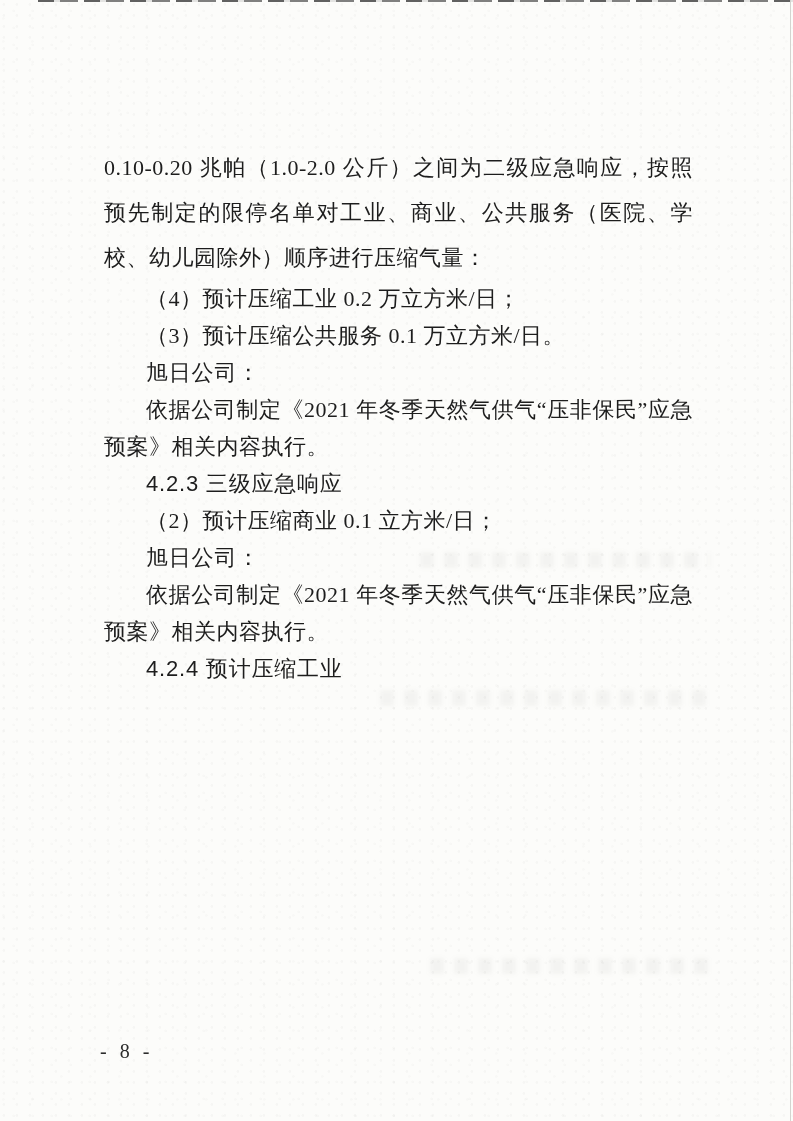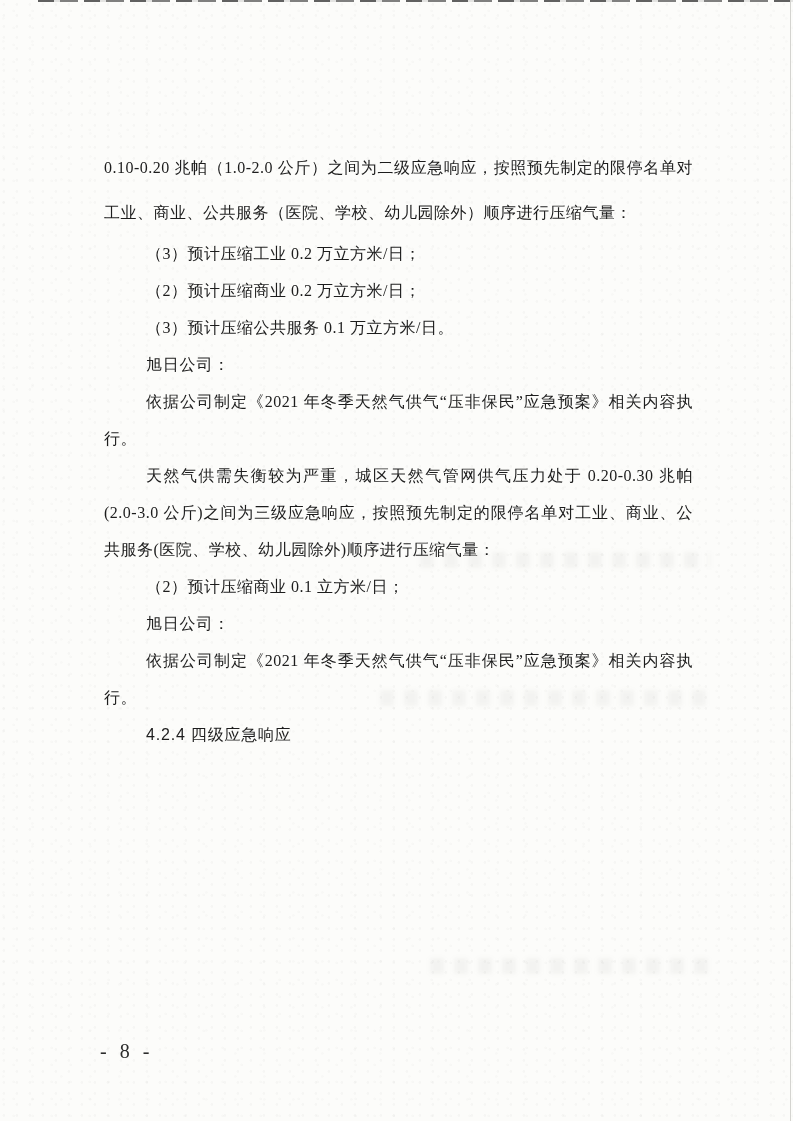--- a/index.html
+++ b/index.html
@@ -50,21 +50,21 @@
   .gb1 { left: 420px; width: 290px; top: 552px; }
   .gb2 { left: 380px; width: 330px; top: 690px; }
   .gb3 { left: 430px; width: 280px; top: 958px; }
 
   
   .content {
     position: absolute;
     left: 104px;
     right: 100px;
     top: 145px;
-    font-size: 16px;
+    font-size: 22px;
     text-align: justify;
     letter-spacing: 0.5px;
   }
   .content p {
     margin: 0;
     padding: 0;
   }
   .para-first {
     line-height: 45px;
   }
@@ -99,25 +99,24 @@
 <body>
 
 <div class="scan-top"></div>
 <div class="scan-right"></div>
 <div class="ghost-band gb1"></div>
 <div class="ghost-band gb2"></div>
 <div class="ghost-band gb3"></div>
 
 <div class="content">
   <p class="para-first">0.10-0.20 兆帕（1.0-2.0 公斤）之间为二级应急响应，按照预先制定的限停名单对工业、商业、公共服务（医院、学校、幼儿园除外）顺序进行压缩气量：</p>
-  <p class="list-item">（3）预计压缩工业 0.2 万立方米/日；</p>
-  <p class="list-item">（2）预计压缩商业 0.2 万立方米/日；</p>
+  <p class="list-item">（4）预计压缩工业 0.2 万立方米/日；</p>
   <p class="list-item">（3）预计压缩公共服务 0.1 万立方米/日。</p>
   <p class="heading">旭日公司：</p>
   <p class="para">依据公司制定《2021 年冬季天然气供气“压非保民”应急预案》相关内容执行。</p>
-  <p class="para">天然气供需失衡较为严重，城区天然气管网供气压力处于 0.20-0.30 兆帕(2.0-3.0 公斤)之间为三级应急响应，按照预先制定的限停名单对工业、商业、公共服务(医院、学校、幼儿园除外)顺序进行压缩气量：</p>
+  <p class="heading">4.2.3 三级应急响应</p>
   <p class="list-item">（2）预计压缩商业 0.1 立方米/日；</p>
   <p class="heading">旭日公司：</p>
   <p class="para">依据公司制定《2021 年冬季天然气供气“压非保民”应急预案》相关内容执行。</p>
-  <p class="heading">4.2.4 四级应急响应</p>
+  <p class="heading">4.2.4 预计压缩工业</p>
 </div>
 
 <div class="page-number">- 8 -</div>
 
 </body></html>

